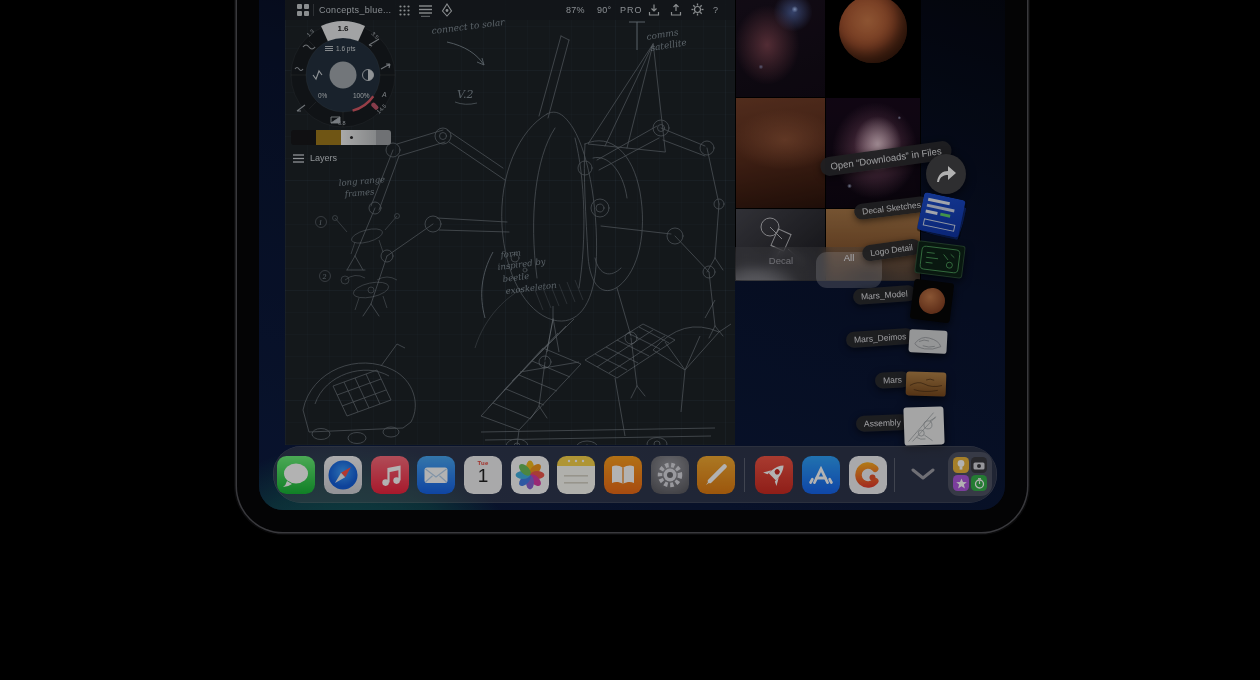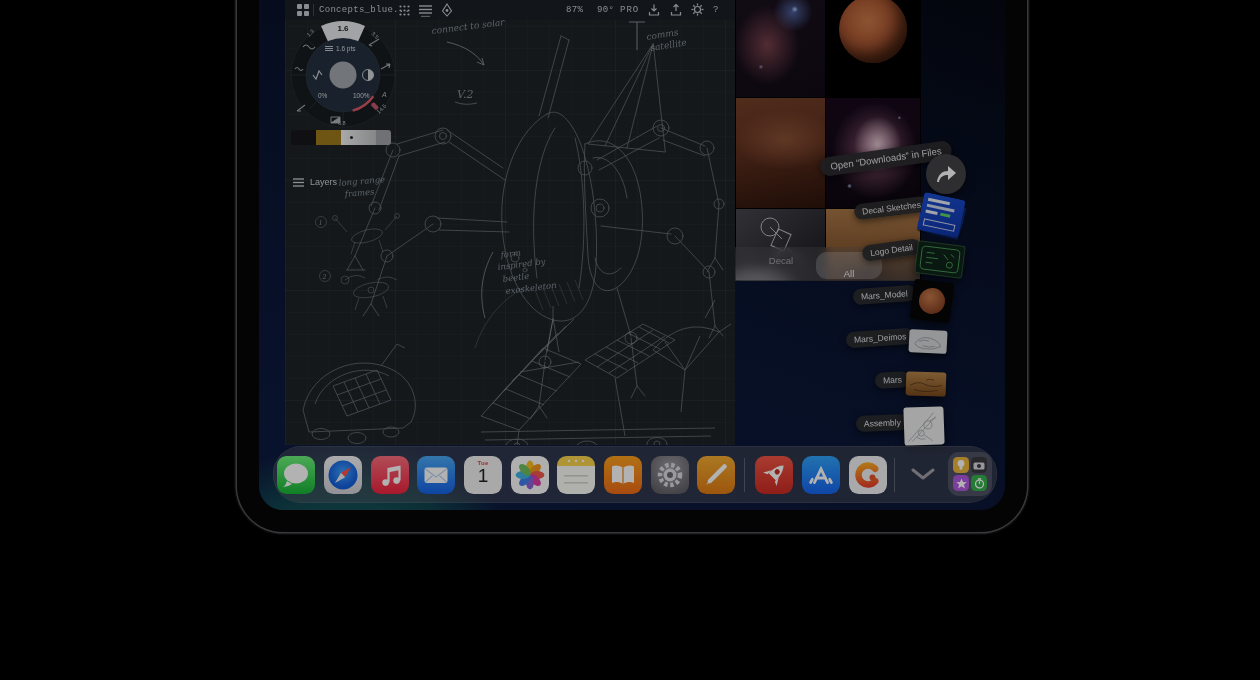--- a/index.html
+++ b/index.html
@@ -20,39 +20,39 @@
   .planet{position:absolute;left:915px;top:22px;width:1900px;height:1900px;border-radius:50%;
           background:radial-gradient(circle at 18% 14%,#1f8375 0%,#176b60 28%,#114f47 60%);
           box-shadow:inset 3px 4px 3px -1px rgba(165,225,198,.75), inset 14px 18px 40px -6px rgba(190,240,215,.25);}
   .teal-glow{position:absolute;left:120px;top:400px;width:460px;height:380px;border-radius:50%;
           background:radial-gradient(closest-side,rgba(26,122,112,.95),rgba(22,100,92,.55) 55%,transparent 78%);}
 
   
   .concepts-bg{position:absolute;left:285px;top:-40px;width:450px;height:485px;background:#1d2328;}
   .canvas-grid{position:absolute;left:285px;top:-40px;width:450px;height:485px;}
   .topbar{position:absolute;left:285px;top:0;width:450px;height:20px;background:rgba(26,31,36,.85);}
-  .tb-txt{position:absolute;top:5px;font-size:9px;color:#c5cad0;letter-spacing:.3px;white-space:nowrap;font-family:Liberation Mono, monospace;}
+  .tb-txt{position:absolute;top:5px;font-size:9px;color:#c5cad0;letter-spacing:.3px;white-space:nowrap;}
   .tb-ico{position:absolute;}
   .pill{position:absolute;background:rgba(44,44,47,.95);color:#dfe0e3;font-size:8.5px;
         padding:3px 8px;border-radius:9px;white-space:nowrap;box-shadow:0 2px 7px rgba(0,0,0,.55);}
   .hand{font-family:"DejaVu Serif",serif;font-style:italic;}
 
   
   .cstrip{position:absolute;left:291px;top:130px;width:100px;height:15px;display:flex;border-radius:3px;overflow:hidden;}
   .sw{height:100%;}
-  .layers-row{position:absolute;left:293px;top:151px;height:14px;display:flex;align-items:center;gap:6px;color:#ccd1d5;font-size:9px;margin-top:24px;}
+  .layers-row{position:absolute;left:293px;top:151px;height:14px;display:flex;align-items:center;gap:6px;color:#ccd1d5;font-size:9px;}
 
   
   .photos-bg{position:absolute;left:735px;top:-40px;width:186px;height:321px;background:#000;}
   .ph{position:absolute;overflow:hidden;}
   .months-bar{position:absolute;left:735px;top:247px;width:185px;height:34px;
       background:linear-gradient(180deg,rgba(95,95,100,.30),rgba(105,105,112,.45));backdrop-filter:blur(4px);}
   .months-lbl{position:absolute;left:746px;top:8px;width:70px;text-align:center;color:rgba(230,230,238,.55);font-size:9.5px;}
-  .all-pill{position:absolute;left:816px;top:252px;width:66px;height:27px;border-radius:11px;
-      background:rgba(215,215,225,.26);display:flex;align-items:flex-end;justify-content:center;
+  .all-pill{position:absolute;left:816px;top:252px;width:66px;height:36px;border-radius:11px;
+      background:rgba(215,215,225,.26);display:flex;align-items:flex-start;justify-content:center;
       color:#f0f0f5;font-size:9.5px;}
 
   
   .thumb{position:absolute;box-shadow:0 3px 9px rgba(0,0,0,.65);border-radius:3px;overflow:hidden;}
   .share-btn{position:absolute;left:926px;top:154px;width:40px;height:40px;border-radius:50%;
       background:#424245;display:flex;align-items:center;justify-content:center;box-shadow:0 3px 10px rgba(0,0,0,.5);}
 
   
   .dock{position:absolute;left:273px;top:446px;width:724px;height:57px;border-radius:28px;
         background:rgba(98,98,106,.42);box-shadow:inset 0 0 0 .5px rgba(255,255,255,.14);}

